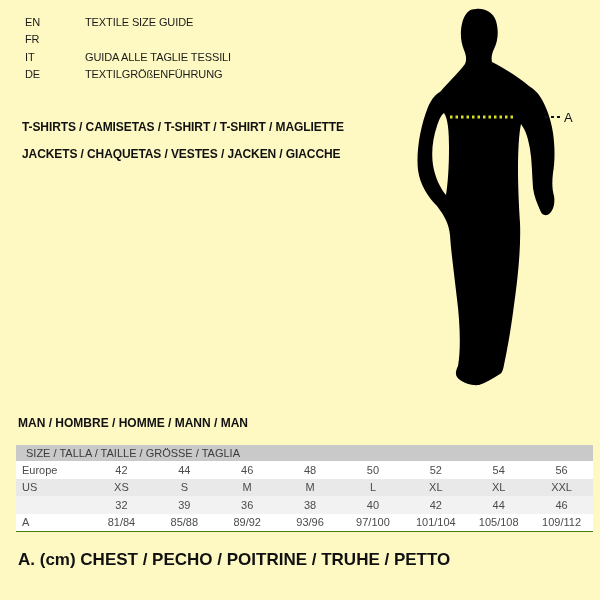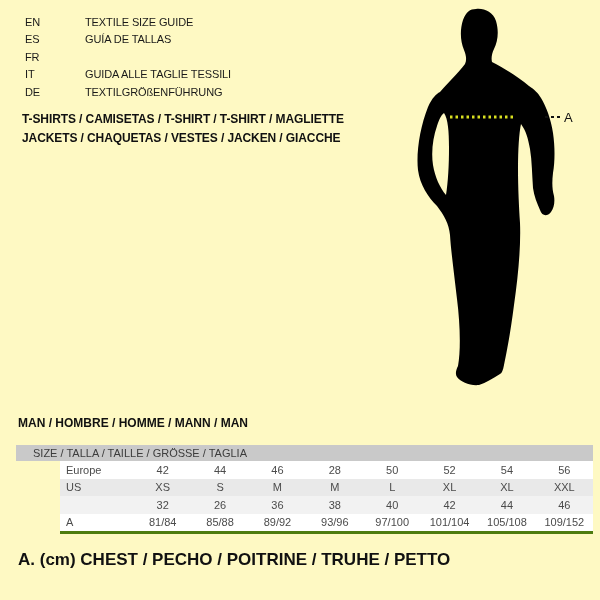--- a/index.html
+++ b/index.html
@@ -7,52 +7,48 @@
         font-family:"Liberation Sans",sans-serif;color:#111;}
 
   
   .lang-block{position:absolute;left:25px;top:13px;}
   .lang-row{display:flex;height:17.5px;align-items:center;font-size:11px;color:#1a1a1a;letter-spacing:-0.1px;}
   .lang-code{width:33px;flex:0 0 33px;}
   .lang-label{white-space:nowrap;margin-left:27px;}
 
   
   .product-block{position:absolute;left:22px;top:110px;}
-  .product-line{font-size:12px;font-weight:700;line-height:19px;color:#111;white-space:nowrap;letter-spacing:-0.1px;}
+  .product-line{font-size:12px;font-weight:700;line-height:19px;color:#111;white-space:nowrap;letter-spacing:-0.1px;margin-top:8px;}
 
   
   .figure-wrap{position:absolute;left:410px;top:5px;width:175px;height:390px;}
 
   
   .section-title{position:absolute;left:18px;top:416px;font-size:12px;font-weight:700;color:#111;white-space:nowrap;}
 
   
   .size-table{position:absolute;left:16px;top:445px;width:577px;font-size:11px;color:#4b4b4b;}
-  .size-table-header{height:16px;line-height:16px;padding-left:17px;color:#3c3c3c;font-size:11px;}
+  .size-table-header{height:16px;line-height:16px;padding-left:10px;color:#3c3c3c;font-size:11px;}
   .t-row{display:flex;height:17.5px;align-items:center;}
   .t-label{flex:0 0 68px;padding-left:6px;color:#4b4b4b;}
   .t-cell{flex:1 1 0;text-align:center;color:#4b4b4b;}
-  .table-body{border-bottom:3px solid #4d7c0f;margin-left:44px;}
+  .table-body{border-bottom:1px solid #4d7c0f;}
 
   
   .footnote{position:absolute;left:18px;top:550px;font-size:17px;font-weight:700;color:#111;white-space:nowrap;}
 </style>
 </head>
 <body>
 
 <div id="page">
 
   <div class="lang-block" id="langList">
       <div class="lang-row">
         <span class="lang-code">EN</span>
         <span class="lang-label">TEXTILE SIZE GUIDE</span>
-      </div>
-      <div class="lang-row">
-        <span class="lang-code">ES</span>
-        <span class="lang-label">GUÍA DE TALLAS</span>
       </div>
       <div class="lang-row">
         <span class="lang-code">FR</span>
       </div>
       <div class="lang-row">
         <span class="lang-code">IT</span>
         <span class="lang-label">GUIDA ALLE TAGLIE TESSILI</span>
       </div>
       <div class="lang-row">
         <span class="lang-code">DE</span>
@@ -117,57 +113,57 @@
   <div class="section-title">MAN / HOMBRE / HOMME / MANN / MAN</div>
 
   <div class="size-table">
     <div class="size-table-header" style="background: rgb(201, 201, 201);">SIZE / TALLA / TAILLE / GRÖSSE / TAGLIA</div>
     <div class="table-body" id="tableBody">
         <div class="t-row" style="background: rgb(255, 255, 255);">
           <span class="t-label">Europe</span>
           <span class="t-cell">42</span>
           <span class="t-cell">44</span>
           <span class="t-cell">46</span>
-          <span class="t-cell">28</span>
+          <span class="t-cell">48</span>
           <span class="t-cell">50</span>
           <span class="t-cell">52</span>
           <span class="t-cell">54</span>
           <span class="t-cell">56</span>
         </div>
         <div class="t-row" style="background: rgb(233, 233, 233);">
           <span class="t-label">US</span>
           <span class="t-cell">XS</span>
           <span class="t-cell">S</span>
           <span class="t-cell">M</span>
           <span class="t-cell">M</span>
           <span class="t-cell">L</span>
           <span class="t-cell">XL</span>
           <span class="t-cell">XL</span>
           <span class="t-cell">XXL</span>
         </div>
         <div class="t-row" style="background: rgb(242, 242, 242);">
           <span class="t-label"></span>
           <span class="t-cell">32</span>
-          <span class="t-cell">26</span>
+          <span class="t-cell">39</span>
           <span class="t-cell">36</span>
           <span class="t-cell">38</span>
           <span class="t-cell">40</span>
           <span class="t-cell">42</span>
           <span class="t-cell">44</span>
           <span class="t-cell">46</span>
         </div>
         <div class="t-row" style="background: rgb(255, 255, 255);">
           <span class="t-label">A</span>
           <span class="t-cell">81/84</span>
           <span class="t-cell">85/88</span>
           <span class="t-cell">89/92</span>
           <span class="t-cell">93/96</span>
           <span class="t-cell">97/100</span>
           <span class="t-cell">101/104</span>
           <span class="t-cell">105/108</span>
-          <span class="t-cell">109/152</span>
+          <span class="t-cell">109/112</span>
         </div>
       </div>
   </div>
 
   <div class="footnote">A. (cm) CHEST / PECHO / POITRINE / TRUHE / PETTO</div>
 
 </div>
 
 </body></html>

